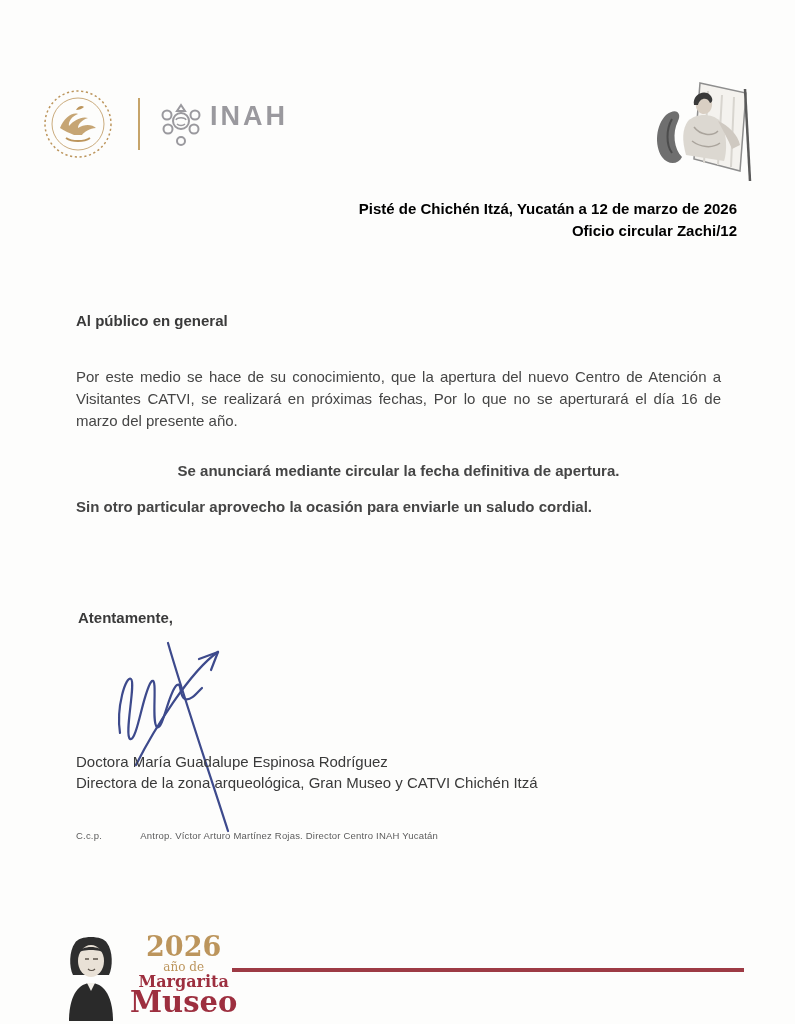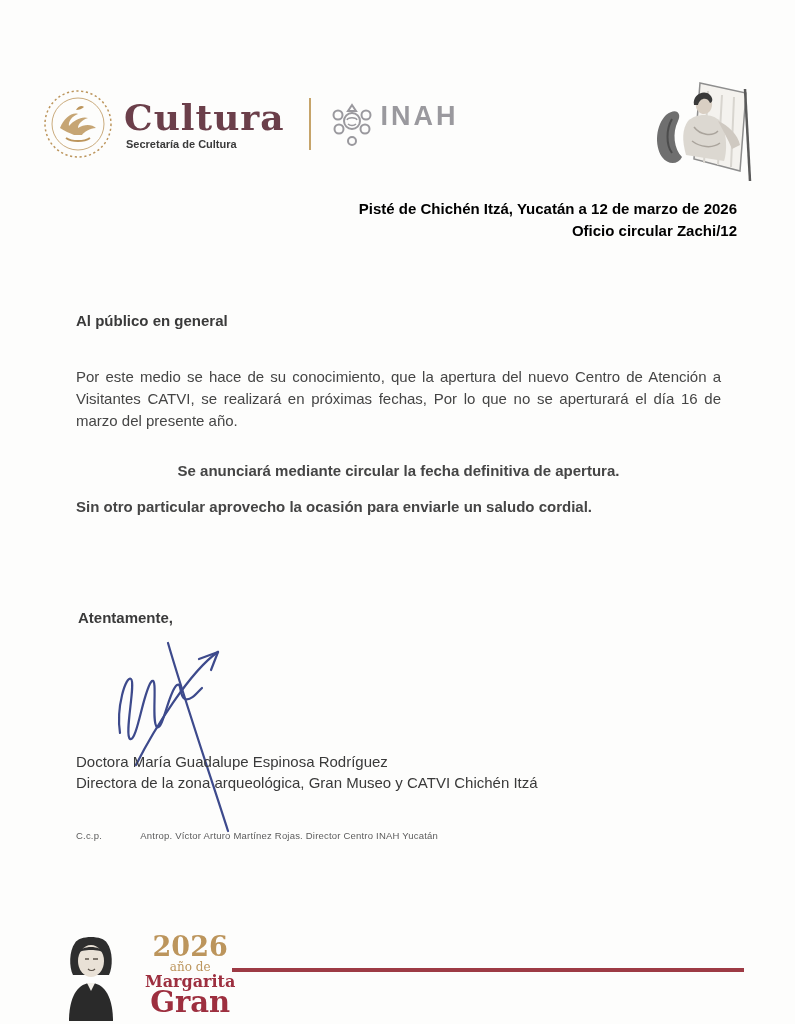--- a/index.html
+++ b/index.html
@@ -92,21 +92,21 @@
     position: absolute;
     top: 814px; left: 76px;
     font-size: 9.5px; color: #5c5c5c;
     letter-spacing: 0.2px;
   }
   .cc-label { display: inline-block; min-width: 62px; margin-top: 16px; }
 
   
   .footer-logo { position: absolute; top: 933px; left: 55px; display: flex; align-items: flex-start; }
   .maza-portrait { width: 72px; height: 88px; }
-  .year-text { margin-left: 18px; text-align: center; line-height: 1; }
+  .year-text { margin-left: 3px; text-align: center; line-height: 1; }
   .year-big   { font-size: 27px; font-weight: bold; color: #bc955c; font-family: "DejaVu Serif", serif; }
   .year-sub   { font-size: 12px; color: #bc955c; margin-top: 1px; font-family: "DejaVu Serif", serif; }
   .year-name1 { font-size: 16px; font-weight: bold; color: #9d2f3f; font-family: "DejaVu Serif", serif; margin-top: 1px; }
   .year-name2 { font-size: 29px; font-weight: bold; color: #9d2f3f; font-family: "DejaVu Serif", serif; margin-top: -2px; }
   .footer-address { position: absolute; top: 968px; left: 232px; width: 512px; }
   .footer-rule { height: 4px; background: #9d3a44; width: 100%; }
   .footer-text {
     margin-top: 5px;
     font-size: 10.5px;
     font-weight: bold;
@@ -122,24 +122,20 @@
   <div class="header">
 
     <svg class="seal" viewBox="0 0 72 72">
       <circle cx="36" cy="36" r="33" fill="none" stroke="#bc955c" stroke-width="1.5" stroke-dasharray="2.2 2.6"></circle>
       <circle cx="36" cy="36" r="26" fill="none" stroke="#bc955c" stroke-width="0.8"></circle>
       <path d="M18 40 C22 30 30 24 36 26 C30 28 26 34 27 38 C32 32 40 28 46 30 C40 32 36 36 36 40 C42 36 50 36 54 40 C48 40 42 44 40 47 L32 47 C28 45 22 43 18 40 Z" fill="#bc955c" opacity="0.85"></path>
       <path d="M24 50 C30 54 42 54 48 50" fill="none" stroke="#bc955c" stroke-width="2"></path>
       <path d="M34 22 C36 18 40 17 42 19 C40 21 37 22 34 22 Z" fill="#bc955c"></path>
     </svg>
 
-    <div class="cultura-text">
-      <div class="cultura-word">Cultura</div>
-      <div class="cultura-sub">Secretaría de Cultura</div>
-    </div>
 
     <div class="header-divider"></div>
 
     <div class="inah-logo">
       <svg class="inah-glyph" viewBox="0 0 42 46">
         <g fill="none" stroke="#9a999e" stroke-width="2">
           <circle cx="21" cy="20" r="8"></circle>
           <path d="M21 4 L25 10 L17 10 Z"></path>
           <circle cx="7" cy="14" r="4.5"></circle>
           <circle cx="35" cy="14" r="4.5"></circle>
@@ -207,21 +203,21 @@
       <path d="M23 20 C26 12 46 12 49 20 C46 16 26 16 23 20 Z" fill="#2e2e2e"></path>
       <path d="M30 26 L34 26 M38 26 L43 26" stroke="#5a5148" stroke-width="1.5"></path>
       <path d="M33 36 C35 38 38 38 40 36" stroke="#5a5148" stroke-width="1.2" fill="none"></path>
       <path d="M14 88 C14 62 24 50 36 50 C48 50 58 62 58 88 Z" fill="#2a2a2a"></path>
       <path d="M32 50 L36 58 L40 50 Z" fill="#f2efe9"></path>
     </svg>
     <div class="year-text">
       <div class="year-big">2026</div>
       <div class="year-sub">año de</div>
       <div class="year-name1">Margarita</div>
-      <div class="year-name2">Gran</div>
+      <div class="year-name2">Museo</div>
     </div>
   </div>
 
   <div class="footer-address">
     <div class="footer-rule"></div>
   </div>
 
 </div>
 
 </body></html>

